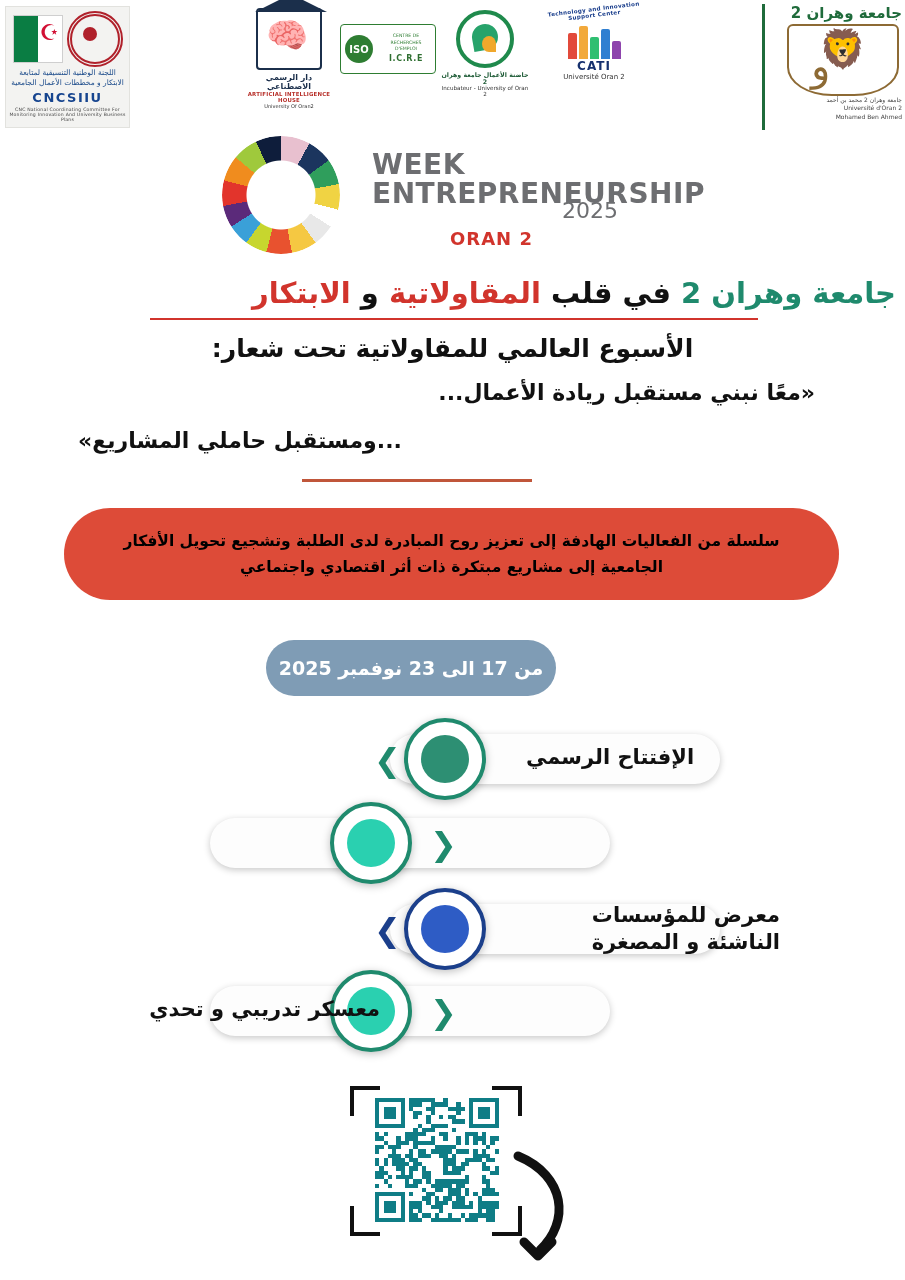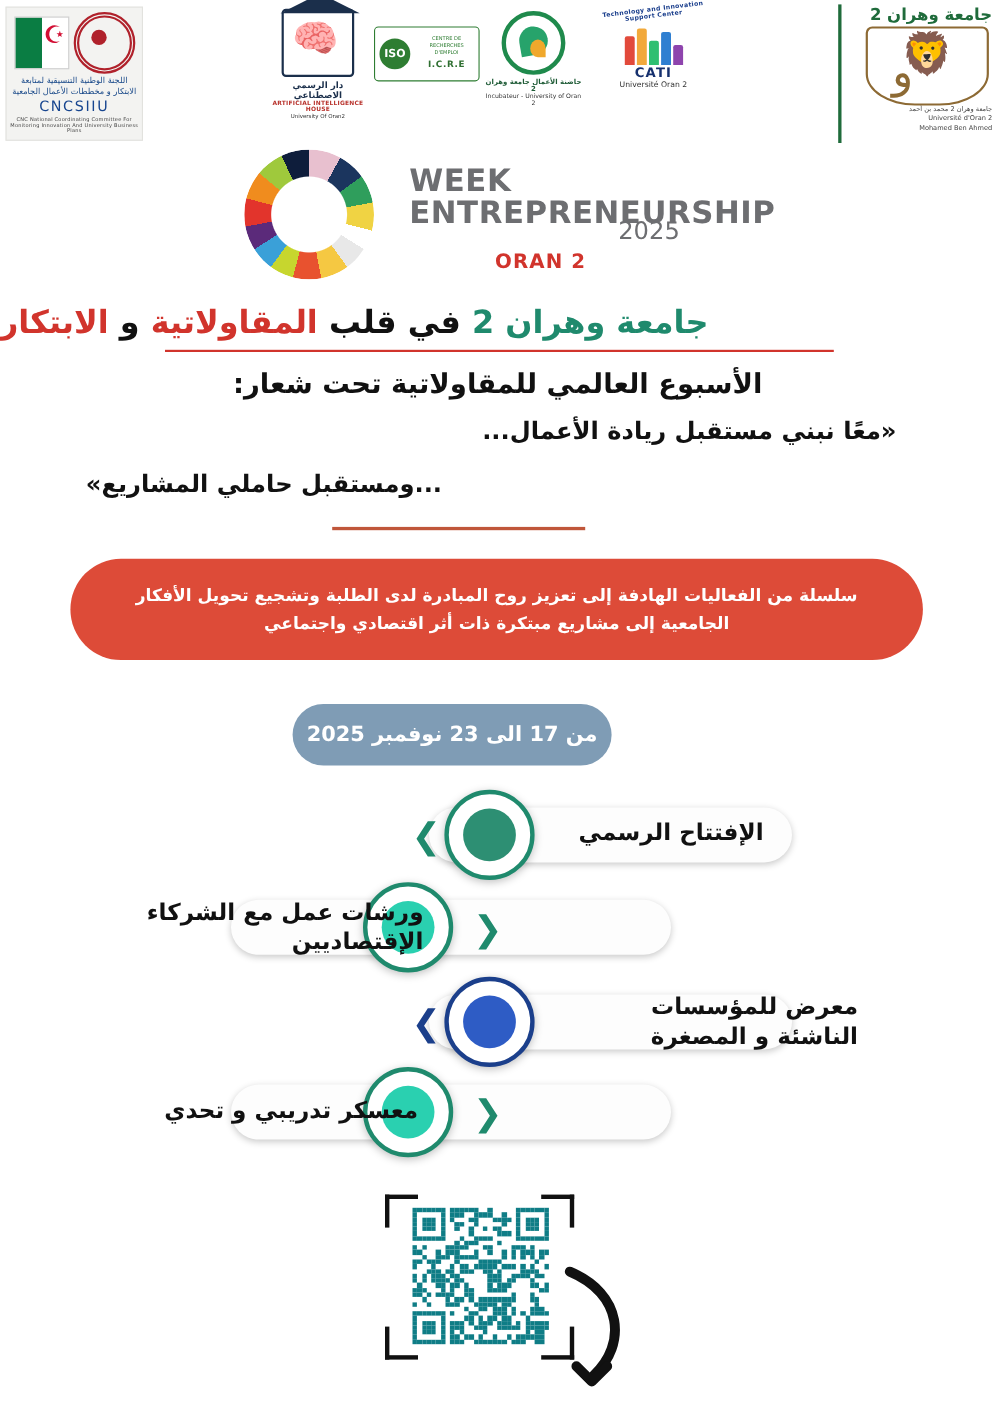--- a/index.html
+++ b/index.html
@@ -79,21 +79,21 @@
     font-size: 7.5px;
     color: #1a4a8a;
     text-align: center;
     line-height: 1.35;
     direction: rtl;
     margin-top: 1px;
     white-space: pre-line;
   }
   .cnc-title {
     font-size: 13px;
-    font-weight: normal;
+    font-weight: bold;
     letter-spacing: 1.5px;
     color: #17458f;
     margin-top: 2px;
   }
   .cnc-sub {
     font-size: 4.6px;
     color: #444;
     letter-spacing: .2px;
     text-align: center;
     margin-top: 2px;
@@ -406,21 +406,21 @@
     font-weight: bold;
     color: #d1342c;
     letter-spacing: 1px;
   }
 
   
   .headline {
     position: absolute;
     left: 0; top: 276px;
     width: 896px;
-    text-align: left;
+    text-align: right;
     direction: rtl;
     font-size: 29px;
     font-weight: bold;
   }
   .headline .g { color: #1f8a6d; }
   .headline .r { color: #d1342c; }
   .headline-rule {
     position: absolute;
     left: 150px; top: 318px;
     width: 608px; height: 2px;
@@ -470,21 +470,21 @@
     display: flex;
     align-items: center;
     justify-content: center;
     padding: 0 34px;
     box-sizing: border-box;
   }
   .red-pill p {
     margin: 0;
     direction: rtl;
     text-align: center;
-    color: #ffffff;
+    color: #000000;
     font-size: 15.5px;
     font-weight: bold;
     line-height: 1.7;
   }
 
   
   .date-pill {
     position: absolute;
     left: 266px; top: 640px;
     width: 290px; height: 56px;
@@ -734,21 +734,20 @@
       </div>
     <div class="ev-label">الإفتتاح الرسمي</div>
   </div>
 
   <div class="ev ev2">
     <div class="ev-bar"></div>
     <div class="ev-chev">❯</div>
     <div class="ev-circle">
         <div class="ev-dot"></div>
       </div>
-    <div class="ev-label">ورشات عمل مع الشركاء الإقتصاديين</div>
   </div>
 
   <div class="ev ev3">
     <div class="ev-bar"></div>
     <div class="ev-chev">❮</div>
     <div class="ev-circle">
         <div class="ev-dot"></div>
       </div>
     <div class="ev-label">معرض للمؤسسات الناشئة و المصغرة</div>
   </div>

